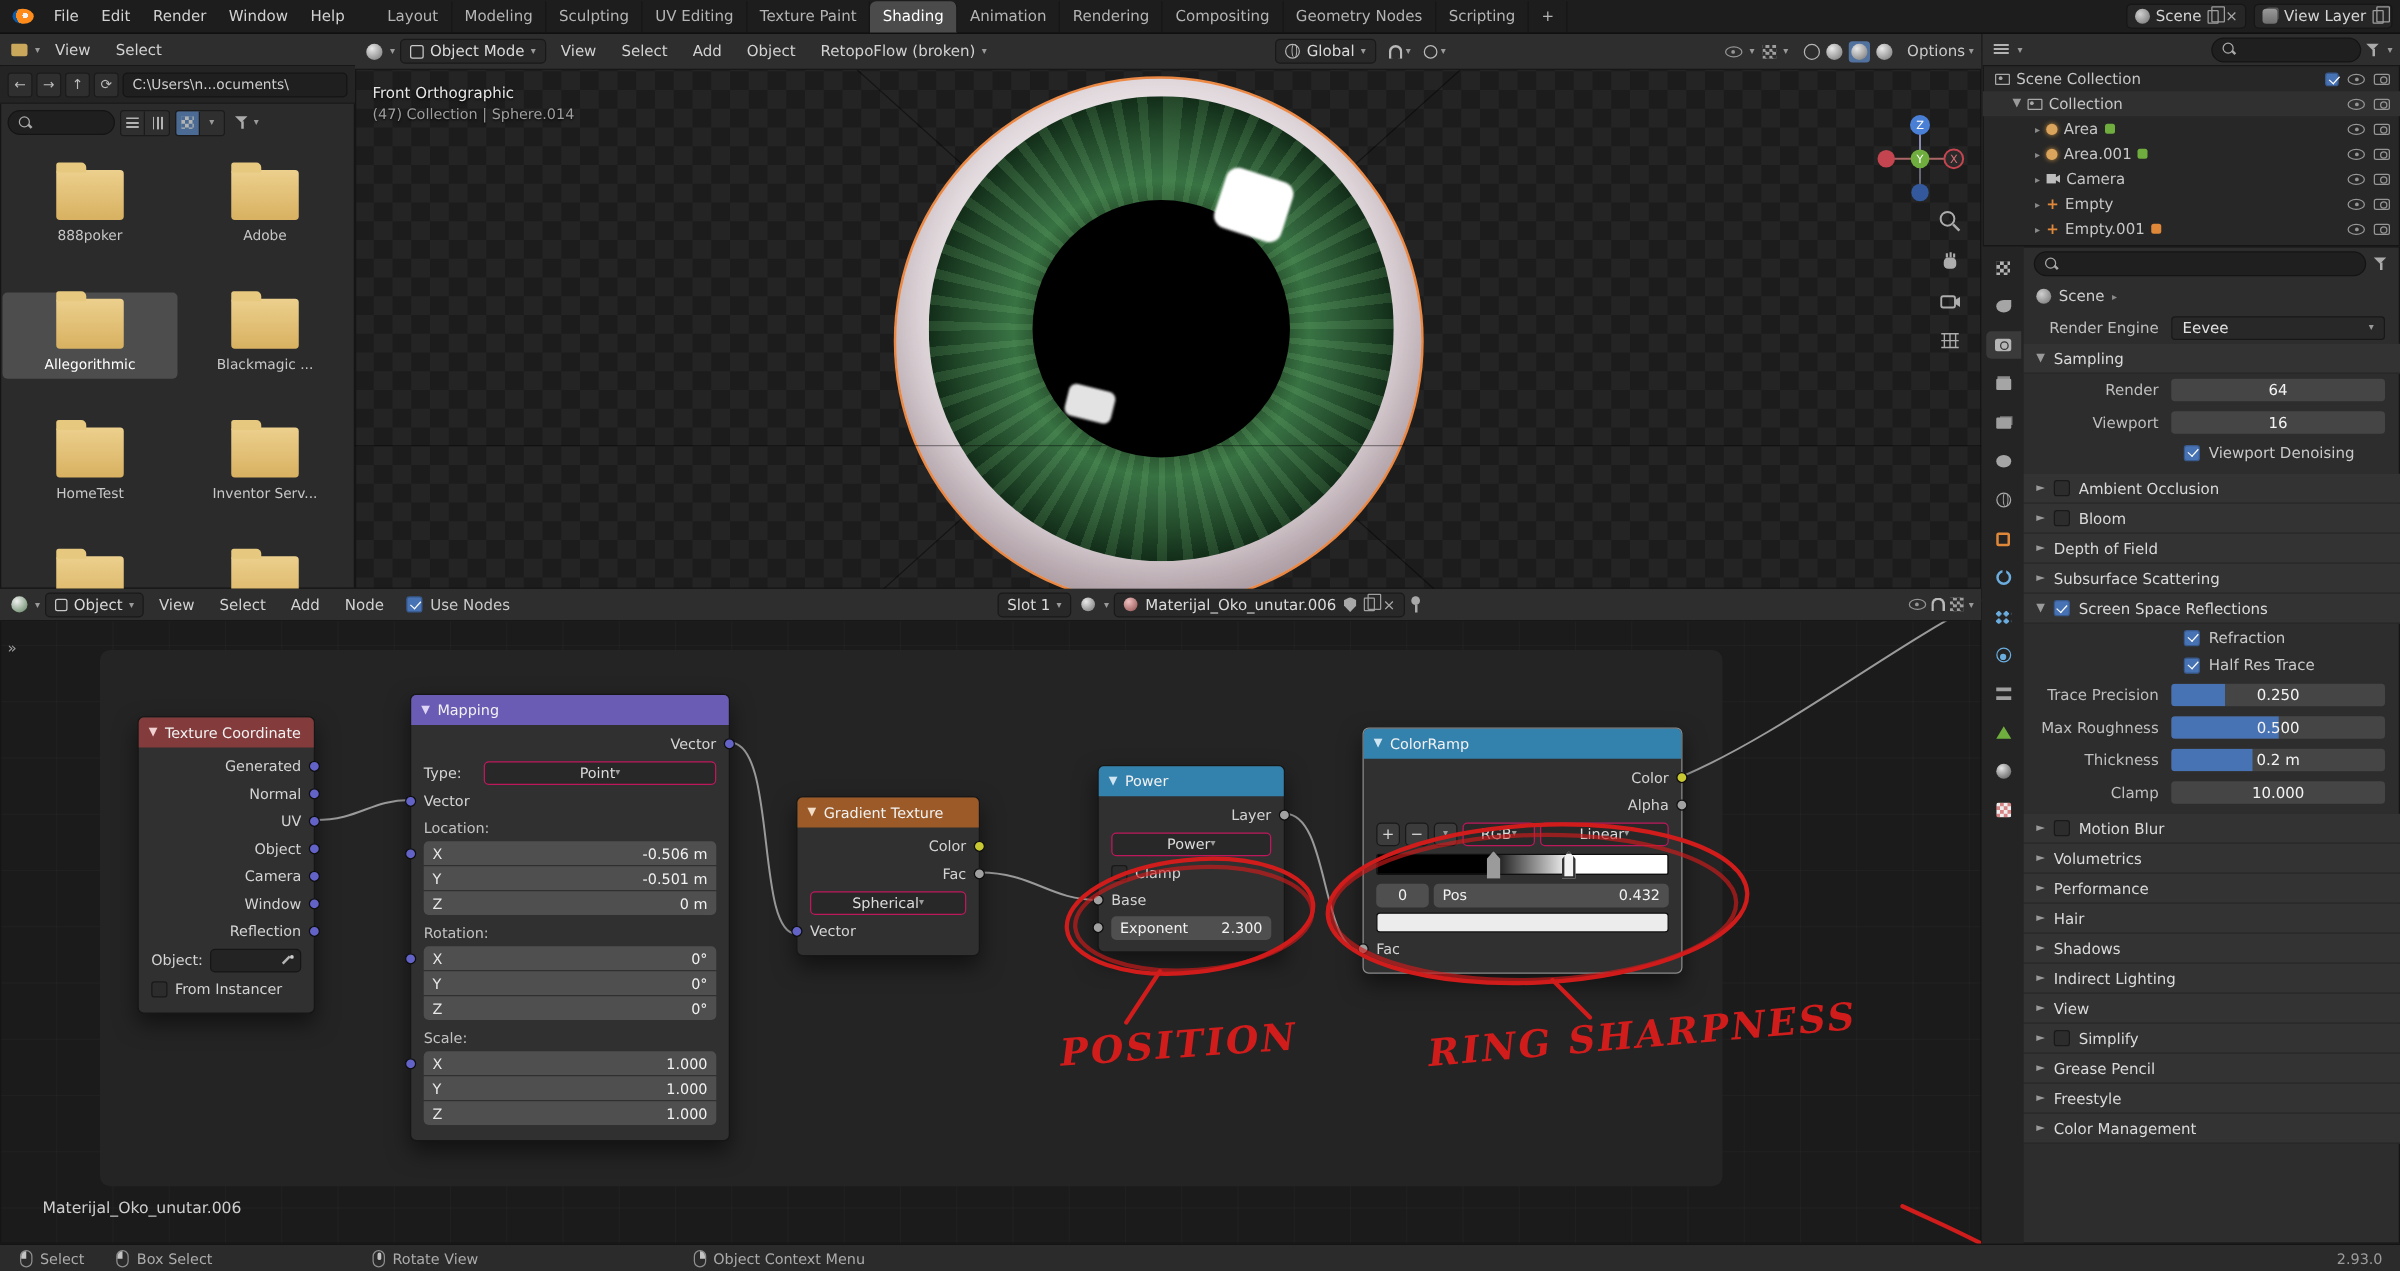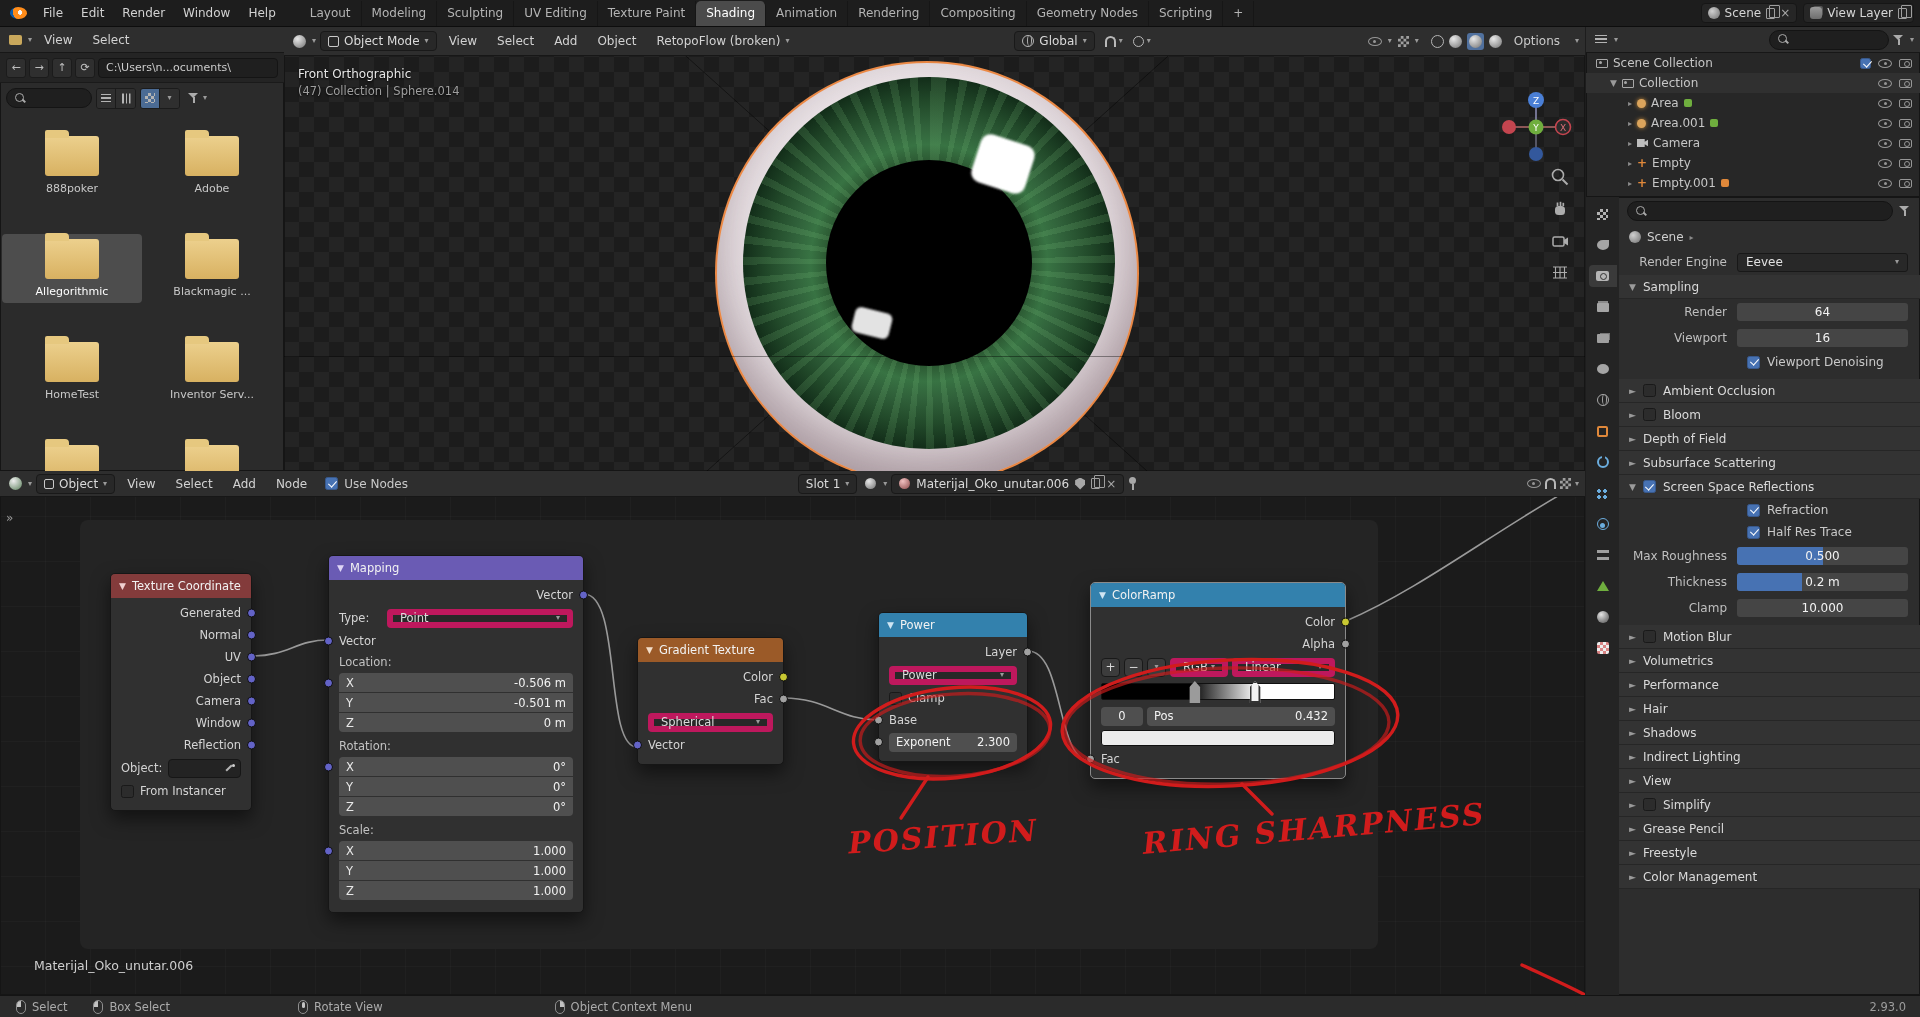--- a/index.html
+++ b/index.html
@@ -98,21 +98,21 @@
   .node{position:absolute;background:#303030;border:1px solid #161616;border-radius:5px;box-shadow:0 8px 18px rgba(0,0,0,.5);z-index:5;color:#d4d4d4;font-size:11.5px}
   .node-h{height:24px;display:flex;align-items:center;gap:6px;padding:0 8px;border-radius:4px 4px 0 0;color:#f2f2f2}
   .h-red{background:#833b3b}.h-purple{background:#6a5bb4}.h-orange{background:#9b5a28}.h-blue{background:#3381ad}
   .node-b{padding:4px 0 8px}
   .nrow{height:22px;display:flex;align-items:center;padding:0 10px;position:relative;gap:6px}
   .nrow.out{justify-content:flex-end}
   .nrow.tall{height:24px}
   .sock{position:absolute;width:9px;height:9px;border-radius:50%;border:1px solid #0e0e0e;top:50%;transform:translateY(-50%);z-index:6}
   .sock.l{left:-5px}.sock.r{right:-5px}
   .s-vec{background:#6363c7}.s-val{background:#a1a1a1}.s-col{background:#c8c832}
-  .ndrop{flex:1;background:#282828;border:6px solid #be185d;border-radius:4px;height:19px;display:flex;align-items:center;justify-content:space-between;padding:0 7px;color:#dcdcdc}
+  .ndrop{flex:1;background:#282828;border:1px solid #be185d;border-radius:4px;height:19px;display:flex;align-items:center;justify-content:center;padding:0 7px;color:#dcdcdc}
   .nfield{flex:1;background:#4f4f4f;border-radius:4px;height:19px;display:flex;align-items:center;justify-content:space-between;padding:0 7px;color:#f2f2f2}
   .nlabel-sec{color:#c2c2c2;height:20px;display:flex;align-items:center;padding:0 10px}
   .vgroup{margin:1px 10px 4px;display:flex;flex-direction:column;gap:1px}
   .vfield{background:#4f4f4f;height:19px;display:flex;align-items:center;justify-content:space-between;padding:0 7px;color:#f2f2f2;position:relative}
   .vgroup .vfield:first-child{border-radius:4px 4px 0 0}
   .vgroup .vfield:last-child{border-radius:0 0 4px 4px}
   .axis{color:#e8e8e8}
   .objfield{flex:1;background:#232323;border:1px solid #161616;border-radius:4px;height:19px;display:flex;align-items:center;justify-content:flex-end;padding:0 5px}
   .i-dropper{width:11px;height:11px;position:relative}
   .i-dropper::before{content:"";position:absolute;left:1px;top:4px;width:8px;height:2px;background:#b5b5b5;transform:rotate(-45deg)}
@@ -369,21 +369,21 @@
         <span class="caret"></span>
     </div>
     <div class="row" style="gap:5px;margin:0 8px">
       <span class="sph-ico wire"></span>
       <span class="sph-ico"></span>
       <span style="background:#51719e;border-radius:3px;padding:2px;display:flex">
           <span class="sph-ico"></span>
         </span>
       <span class="sph-ico"></span>
     </div>
-    <div class="row" style="gap:15px">
+    <div class="row" style="gap:3px">
       <span>Options</span>
       <span class="caret"></span>
     </div>
   </div>
   <div id="vp-overlay-text">
     <div class="l1">Front Orthographic</div>
     <div class="l2">(47) Collection | Sphere.014</div>
   </div>
   <svg id="gizmo" width="80" height="80">
     <line x1="40" y1="40" x2="40" y2="14" stroke="#8a8ab0" stroke-width="1.6"></line>
@@ -918,20 +918,27 @@
     </div>
     <div class="prop-chkrow">
       <span class="chk on"></span>
       <span>Refraction</span>
     </div>
     <div class="prop-chkrow">
       <span class="chk on"></span>
       <span>Half Res Trace</span>
     </div>
     <div class="prop-row">
+      <span class="prop-label">Trace Precision</span>
+      <div class="pfield">
+          <div class="fill" style="width:25%"></div>
+          <span>0.250</span>
+        </div>
+    </div>
+    <div class="prop-row">
       <span class="prop-label">Max Roughness</span>
       <div class="pfield">
           <div class="fill" style="width:50%"></div>
           <span>0.500</span>
         </div>
     </div>
     <div class="prop-row">
       <span class="prop-label">Thickness</span>
       <div class="pfield">
           <div class="fill" style="width:38%"></div>

